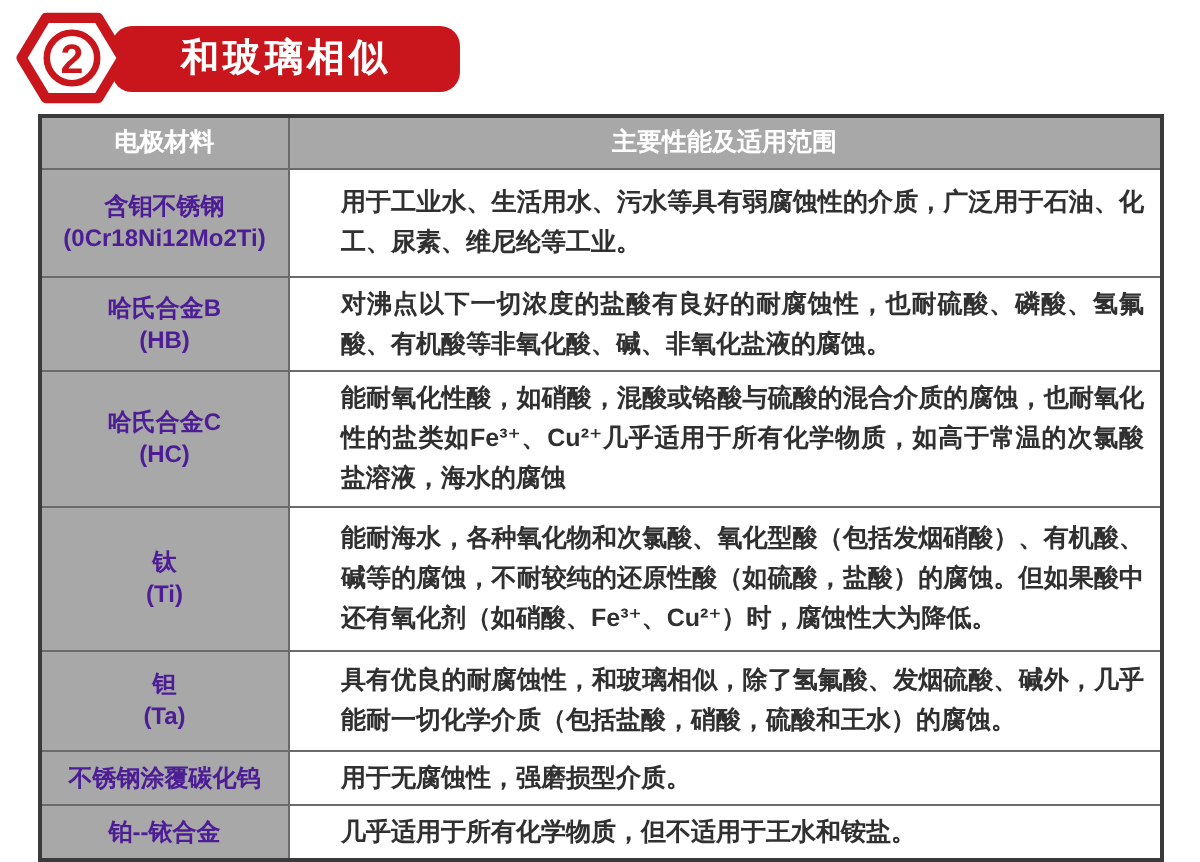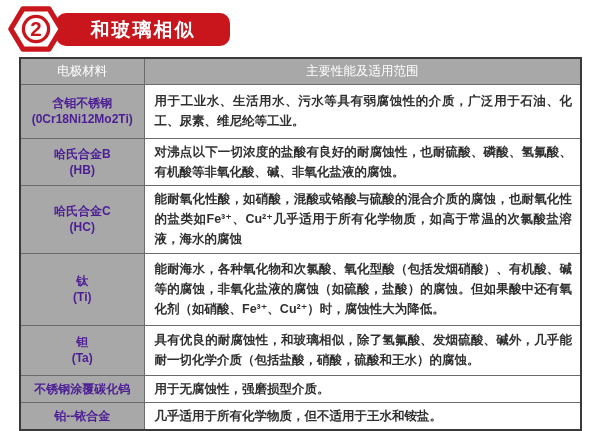--- a/index.html
+++ b/index.html
@@ -19,31 +19,31 @@
     position:absolute;left:8px;top:4px;width:56px;height:50px;z-index:2;
   }
   
   .tbl-wrap{position:absolute;left:19px;top:57px;}
   table{
     border-collapse:collapse;table-layout:fixed;width:563px;
     border:2px solid #3a3a3a;
   }
   th,td{border:1px solid #6b6b6b;box-sizing:border-box;}
   th{
-    background:#a8a8a8;color:#ffffff;font-size:12.5px;font-weight:normal;
+    background:#a8a8a8;color:#ffffff;font-size:12.5px;font-weight:bold;
     height:26px;text-align:center;padding:0 2px;
   }
   col.c-mat{width:124px;}
   td.mat{
     background:#a8a8a8;color:#4c1d95;font-size:12px;font-weight:bold;
     text-align:center;vertical-align:middle;line-height:16px;padding:2px 2px;
   }
   td.desc{
     background:#ffffff;color:#303030;font-size:12.5px;font-weight:600;
-    vertical-align:middle;line-height:20px;padding:3px 8px 3px 10px;
+    vertical-align:middle;line-height:20px;padding:3px 8px 3px 26px;
     text-align:justify;
   }
   tbody tr:nth-child(1){height:54px;}
   tbody tr:nth-child(2){height:42px;}
   tbody tr:nth-child(3){height:68px;}
   tbody tr:nth-child(4){height:72px;}
   tbody tr:nth-child(5){height:50px;}
   tbody tr:nth-child(6){height:27px;}
   tbody tr:nth-child(7){height:27px;}
 </style>
@@ -95,21 +95,21 @@
       <div>(HC)</div>
     </td>
     <td class="desc">能耐氧化性酸，如硝酸，混酸或铬酸与硫酸的混合介质的腐蚀，也耐氧化性的盐类如Fe³⁺、Cu²⁺几乎适用于所有化学物质，如高于常温的次氯酸盐溶液，海水的腐蚀</td>
   </tr>
 
   <tr>
     <td class="mat">
       <div>钛</div>
       <div>(Ti)</div>
     </td>
-    <td class="desc">能耐海水，各种氧化物和次氯酸、氧化型酸（包括发烟硝酸）、有机酸、碱等的腐蚀，非氧化盐液的腐蚀（如硫酸，盐酸）的腐蚀。但如果酸中还有氧化剂（如硝酸、Fe³⁺、Cu²⁺）时，腐蚀性大为降低。</td>
+    <td class="desc">能耐海水，各种氧化物和次氯酸、氧化型酸（包括发烟硝酸）、有机酸、碱等的腐蚀，不耐较纯的还原性酸（如硫酸，盐酸）的腐蚀。但如果酸中还有氧化剂（如硝酸、Fe³⁺、Cu²⁺）时，腐蚀性大为降低。</td>
   </tr>
 
   <tr>
     <td class="mat">
       <div>钽</div>
       <div>(Ta)</div>
     </td>
     <td class="desc">具有优良的耐腐蚀性，和玻璃相似，除了氢氟酸、发烟硫酸、碱外，几乎能耐一切化学介质（包括盐酸，硝酸，硫酸和王水）的腐蚀。</td>
   </tr>
 

